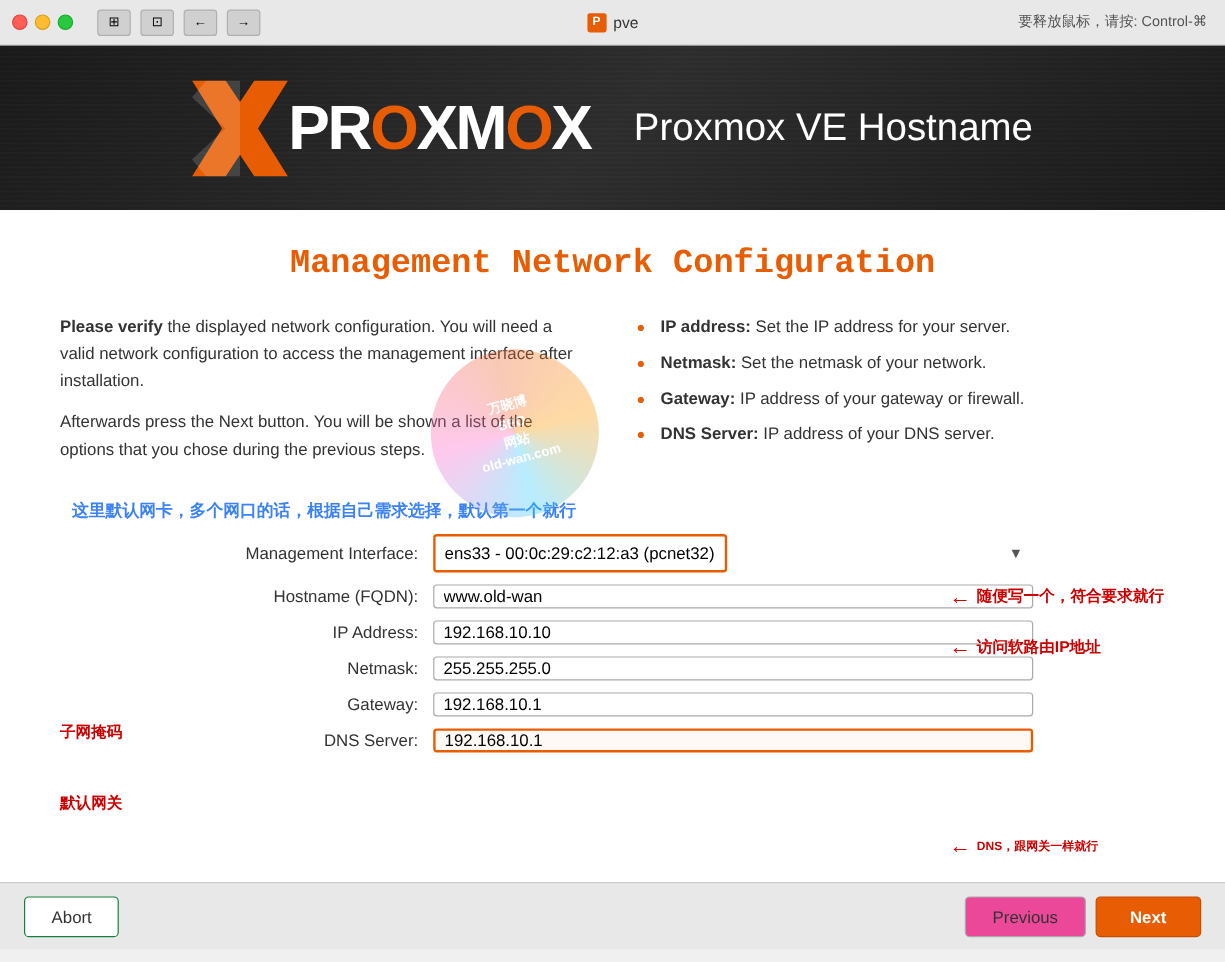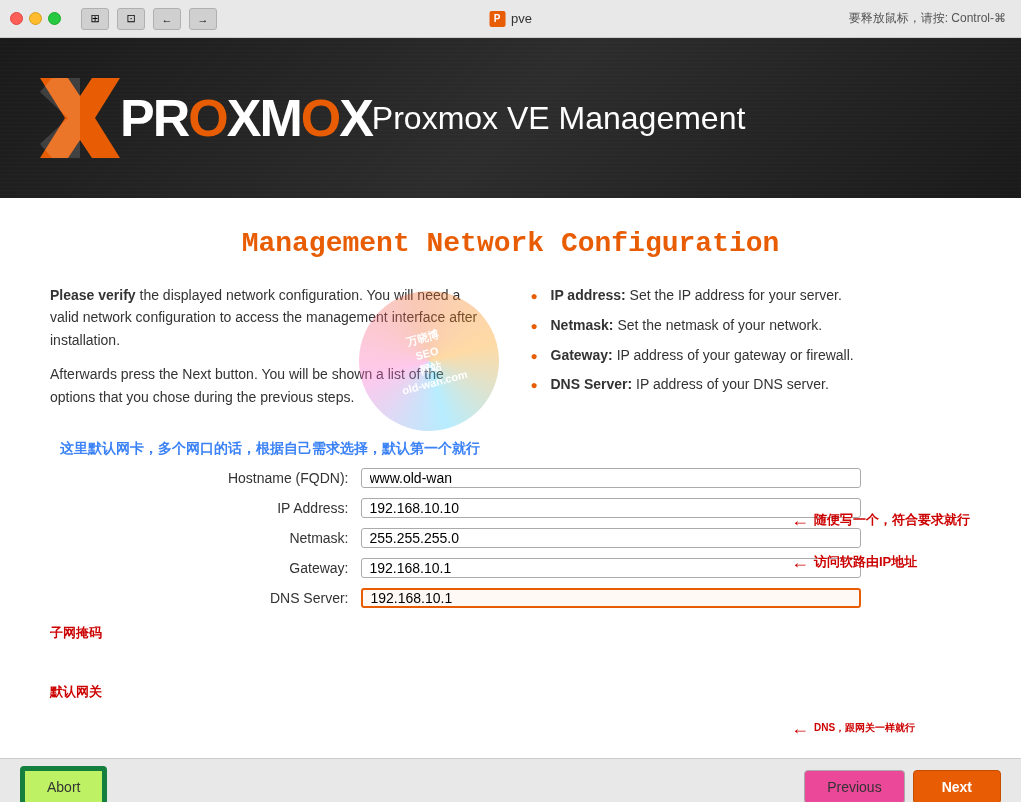--- a/index.html
+++ b/index.html
@@ -76,27 +76,28 @@
       border: 1px solid #b0b0b0;
       border-radius: 3px;
       display: flex; align-items: center; justify-content: center;
       cursor: pointer;
       font-size: 11px;
     }
 
     
     .header-banner {
       background: linear-gradient(135deg, #1a1a1a 0%, #2d2d2d 50%, #1a1a1a 100%);
-      height: 160px;
-      display: flex;
-      align-items: center;
-      justify-content: flex-start;
+      height: 137px;
+      display: flex;
+      align-items: center;
+      justify-content: center;
       padding: 0 40px;
       position: relative;
       overflow: hidden;
+      gap: 36px;
     }
     .header-banner::before {
       content: '';
       position: absolute;
       inset: 0;
       background: repeating-linear-gradient(
         0deg,
         transparent,
         transparent 3px,
         rgba(255,255,255,0.02) 3px,
@@ -251,22 +252,22 @@
       display: flex;
       align-items: center;
       justify-content: space-between;
       padding: 0 20px;
       border-top: 1px solid #ccc;
       position: relative;
     }
 
     .btn-abort {
       padding: 8px 22px;
-      background: #bef264;
-      border: 5px solid #15803d;
+      background: #ffffff;
+      border: 1px solid #15803d;
       border-radius: 4px;
       font-size: 14px;
       cursor: pointer;
       color: #333;
     }
 
     .btn-group-right {
       display: flex;
       gap: 8px;
       align-items: center;
@@ -351,21 +352,21 @@
 <div class="header-banner">
 
   <div class="proxmox-logo">
     <svg width="80" height="80" viewBox="0 0 80 80">
 
       <polygon points="0,0 28,0 40,18 52,0 80,0 55,40 80,80 52,80 40,62 28,80 0,80 25,40" fill="#e85d04"></polygon>
       <polygon points="12,0 40,0 40,80 12,80 0,66 28,40 0,14" fill="white" opacity="0.15"></polygon>
     </svg>
     <div class="logo-text">PR<span class="o">O</span>XM<span class="o">O</span>X</div>
   </div>
-  <div class="installer-title">Proxmox VE Management</div>
+  <div class="installer-title">Proxmox VE Hostname</div>
 </div>
 
 <div class="main-content">
 
   <div class="page-title">Management Network Configuration</div>
 
   <div class="content-grid">
 
     <div class="left-col">
       <p>
@@ -383,20 +384,29 @@
       </ul>
     </div>
   </div>
 
   <div class="annot-nic">这里默认网卡，多个网口的话，根据自己需求选择，默认第一个就行</div>
 
   <div style="position:relative;">
 
     <div class="form-section">
 
+      <div class="form-row">
+        <label class="form-label">Management Interface:</label>
+        <div class="select-wrapper">
+          <select class="form-select">
+            <option>ens33 - 00:0c:29:c2:12:a3 (pcnet32)</option>
+          </select>
+          <span class="select-arrow">▼</span>
+        </div>
+      </div>
 
       <div class="form-row">
         <label class="form-label">Hostname (FQDN):</label>
         <input class="form-input" type="text" value="www.old-wan" style="">
       </div>
 
       <div class="form-row">
         <label class="form-label">IP Address:</label>
         <input class="form-input" type="text" value="192.168.10.10" style="">
       </div>

